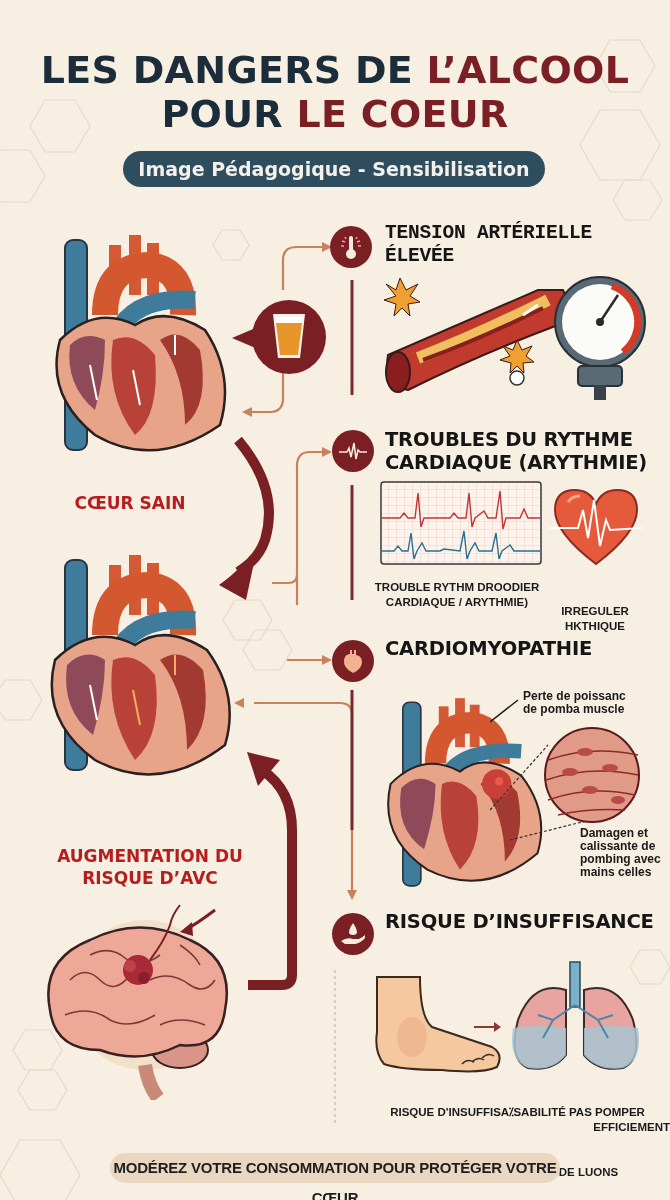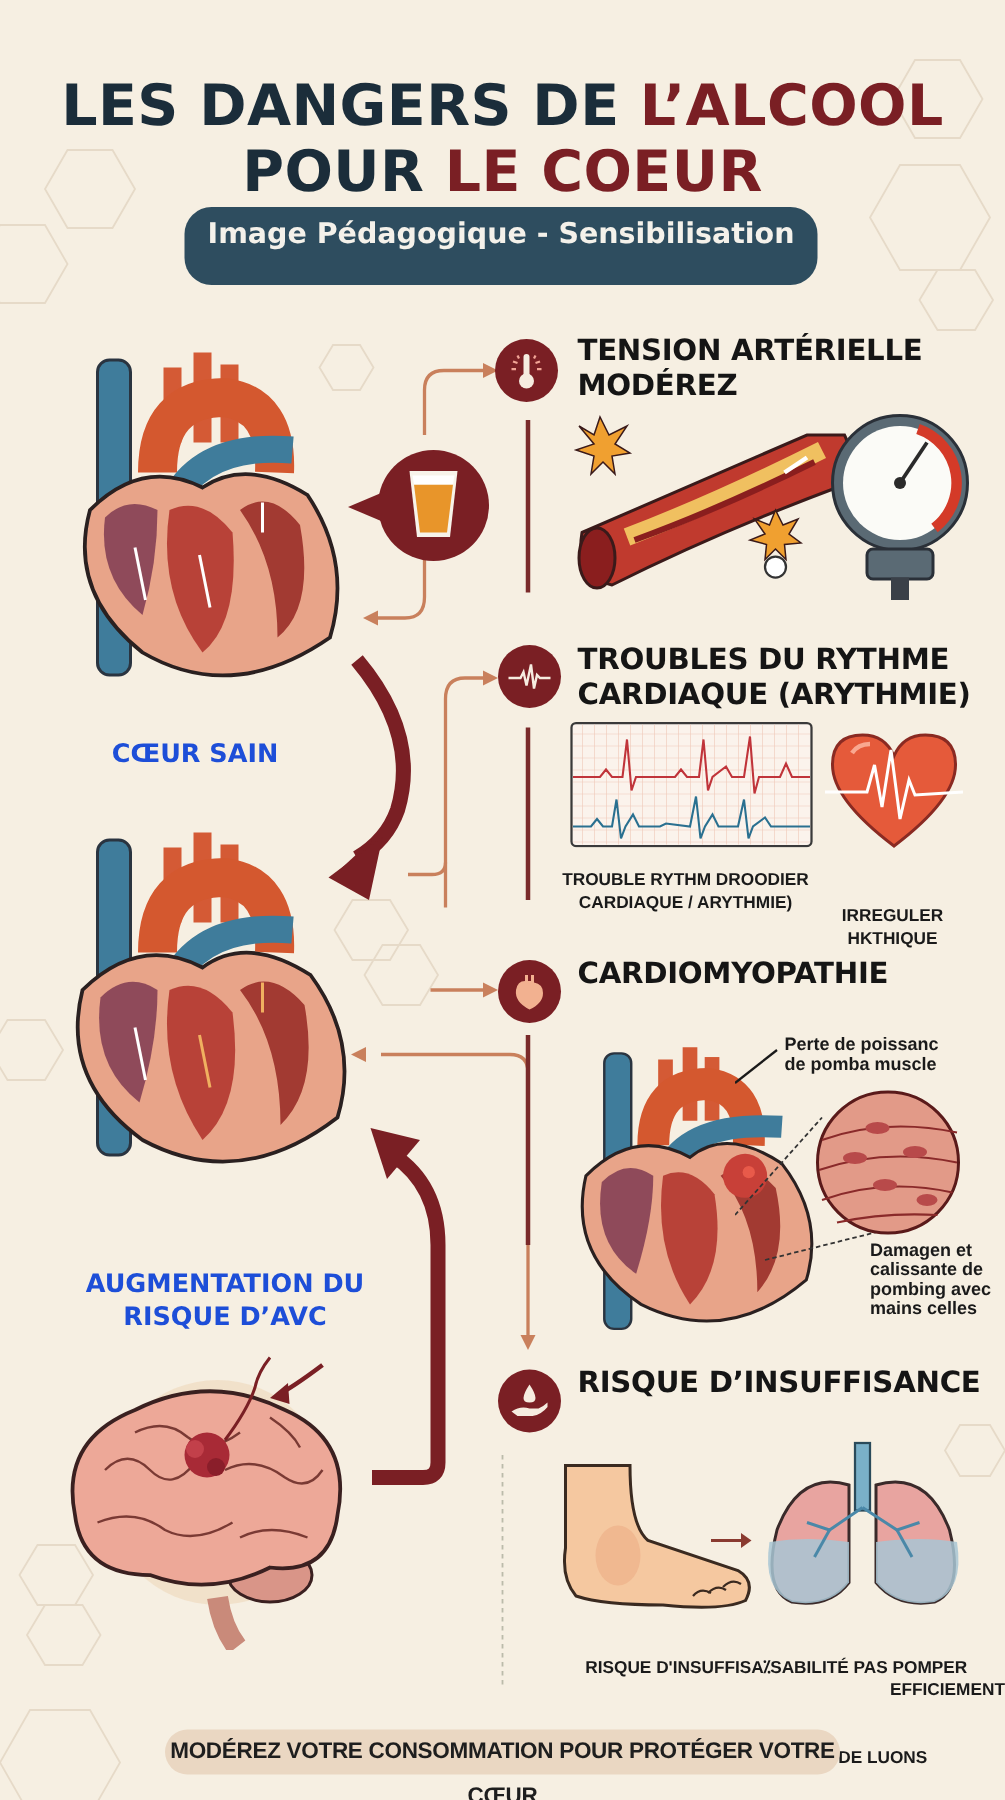--- a/index.html
+++ b/index.html
@@ -14,21 +14,21 @@
   .hex-bg { position: absolute; inset: 0; pointer-events: none; }
 
   .title {
     position: absolute; left: 0; top: 48px; width: 670px;
     text-align: center; font-weight: 700; font-size: 38px; line-height: 44px;
     letter-spacing: 0.3px; color: #1b2d3a;
     font-family: "DejaVu Sans", sans-serif;
   }
   .title .red { color: #7a1f24; }
   .subtitle-pill {
-    position: absolute; left: 123px; top: 138px; width: 422px; height: 52px;
+    position: absolute; left: 123px; top: 151px; width: 422px; height: 36px;
     background: #2e4d5f; border-radius: 18px; color: #f4f1ea;
     font-size: 19px; font-weight: 600; text-align: center; line-height: 36px;
     font-family: "DejaVu Sans", sans-serif;
   }
 
   .section-icon {
     position: absolute; width: 42px; height: 42px; border-radius: 50%;
     background: #7a1f24; display: flex; align-items: center; justify-content: center;
   }
   .section-title {
@@ -38,21 +38,21 @@
   .caption {
     position: absolute; font-weight: 700; font-size: 11.5px; line-height: 15px;
     color: #1a1a1a; text-align: center; font-family: "Liberation Sans", sans-serif;
   }
   .note {
     position: absolute; font-weight: 700; font-size: 12px; line-height: 13px;
     color: #1a1a1a; font-family: "Liberation Sans", sans-serif;
   }
   .left-label {
     position: absolute; font-weight: 700; font-size: 17px; line-height: 22px;
-    text-align: center; color: #1d4ed8; font-family: "DejaVu Sans", sans-serif;
+    text-align: center; color: #b91c1c; font-family: "DejaVu Sans", sans-serif;
   }
   .footer-pill {
     position: absolute; left: 110px; top: 1153px; width: 450px; height: 30px;
     background: #ead7c2; border-radius: 15px; text-align: center;
     font-size: 15px; font-weight: 700; line-height: 30px; color: #1e1e1e;
     font-family: "Liberation Sans", sans-serif; letter-spacing: -0.2px;
   }
   svg { display: block; }
 </style>
 </head>
@@ -192,23 +192,23 @@
     <g stroke="#f2a596" stroke-width="1.5">
         <path d="M5,8 L8,9"></path>
         <path d="M4,13 L7,13"></path>
         <path d="M23,8 L20,9"></path>
         <path d="M24,13 L21,13"></path>
         <path d="M8,4 L9,6"></path>
         <path d="M20,4 L19,6"></path>
       </g>
   </svg>
 </div>
-<div class="section-title" style="left:385px;top:222px;">
+<div class="section-title" style="left:385px;top:222px;font-family:Liberation Mono, monospace;">
   <div>TENSION ARTÉRIELLE</div>
-  <div>MODÉREZ</div>
+  <div>ÉLEVÉE</div>
 </div>
 <svg class="abs" style="left:378px;top:270px" width="290" height="130" viewBox="0 0 290 130">
   <path d="M10,85 Q80,55 160,20 L185,20 Q195,40 180,55 Q100,85 30,120 Q5,115 10,85Z" fill="#c03a2e" stroke="#3a1a1a" stroke-width="2"></path>
   <path d="M40,88 Q100,65 170,30" stroke="#f0c060" stroke-width="12" fill="none"></path>
   <path d="M45,90 Q100,70 165,38" stroke="#8a1e1e" stroke-width="4" fill="none"></path>
   <ellipse cx="20" cy="102" rx="12" ry="20" fill="#8a1e1e" stroke="#3a1a1a" stroke-width="2"></ellipse>
   <path d="M145,45 L160,35" stroke="#fff" stroke-width="3"></path>
   <polygon points="18,20 22,8 28,20 40,14 32,26 42,32 30,34 32,46 24,38 16,46 18,34 6,30 18,26 8,14" fill="#f0a030" stroke="#3a1a1a" stroke-width="1"></polygon>
   <polygon points="135,80 139,70 144,80 154,76 148,86 156,92 145,93 146,103 139,96 132,103 133,93 122,90 132,86 125,76" fill="#f0a030" stroke="#3a1a1a" stroke-width="1"></polygon>
   <circle cx="139" cy="108" r="7" fill="#fff" stroke="#333" stroke-width="1.5"></circle>

